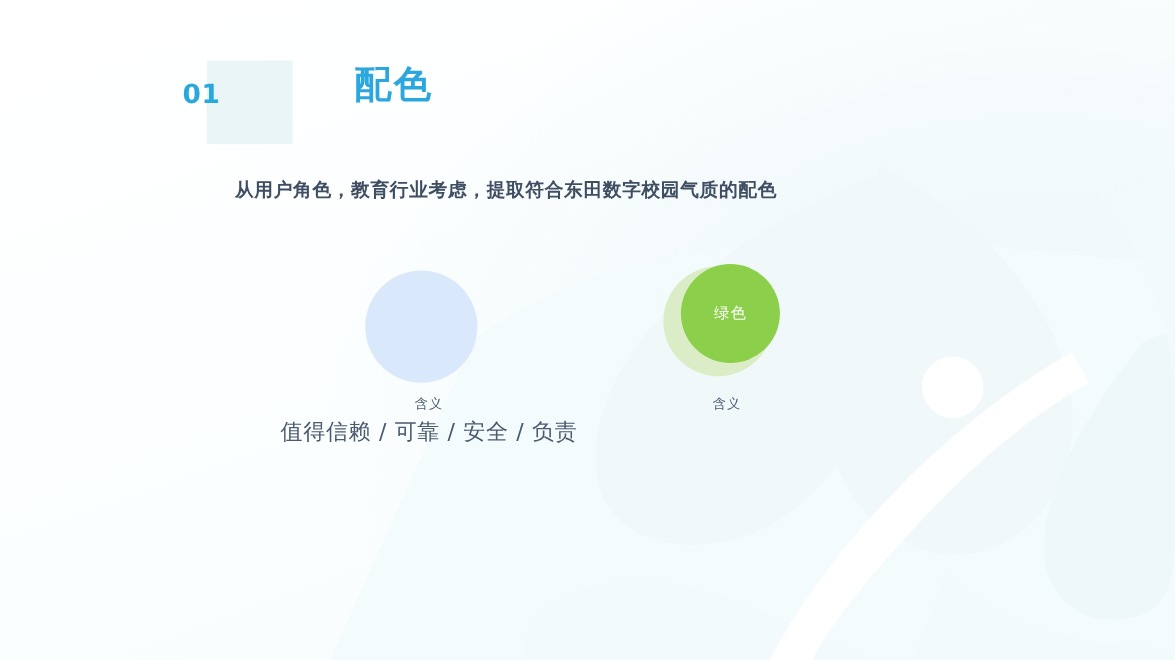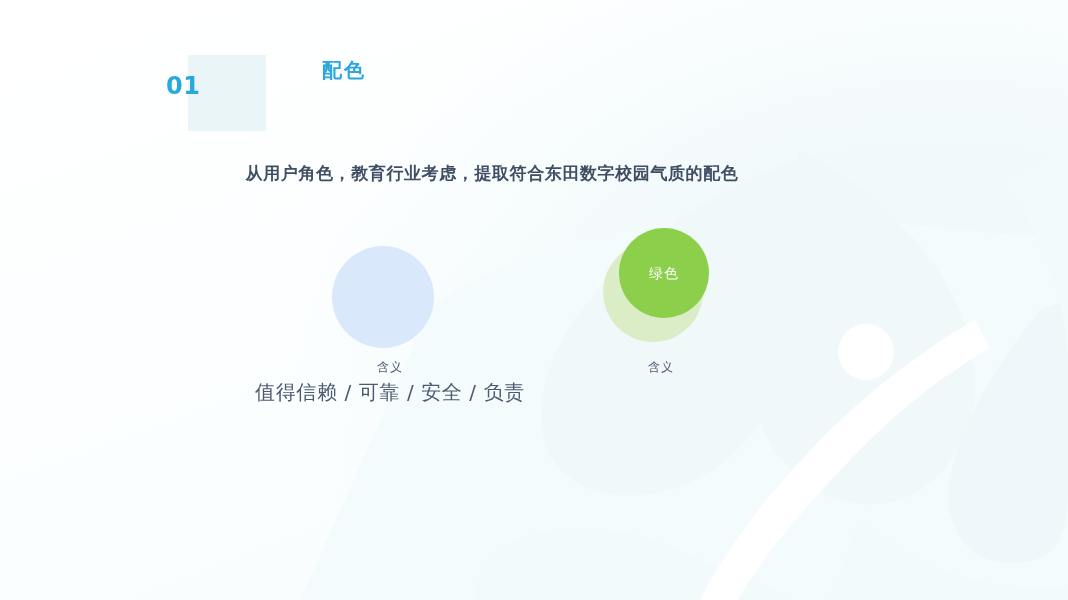--- a/index.html
+++ b/index.html
@@ -60,21 +60,21 @@
     letter-spacing: 0.5px;
     color: #29a8dd;
     line-height: 1;
     z-index: 2;
     white-space: nowrap;
   }
   .header-title {
     position: absolute;
     left: 322px;
     top: 59px;
-    font-size: 20px;
+    font-size: 34px;
     font-weight: 700;
     color: #2ba6de;
     letter-spacing: 2px;
     line-height: 1.1;
     z-index: 2;
     white-space: nowrap;
   }
   .header-subtitle {
     position: absolute;
     left: 268px;
@@ -89,21 +89,20 @@
   }
 
   
   .description {
     position: absolute;
     left: 0;
     top: 162px;
     width: 920px;
     text-align: center;
     z-index: 3;
-    padding-left: 32px;
   }
   .description-text {
     display: inline-block;
     font-size: 17px;
     font-weight: 700;
     color: #3f4e63;
     letter-spacing: 0.6px;
     line-height: 1.4;
     white-space: nowrap;
   }
@@ -165,21 +164,21 @@
     background: #4a90e8;
   }
 
   
   .swatch-green .swatch-halo {
     left: 2px;  top: 14px;
     width: 100px; height: 100px;
     background: #dbedc6;
   }
   .swatch-green .swatch-circle {
-    left: 18px; top: 0px;
+    left: 18px; top: 12px;
     width: 90px; height: 90px;
     background: #8ccf4a;
   }
 
   
   .captions {
     position: absolute;
     left: 0;
     top: 358px;
     width: 1068px;

